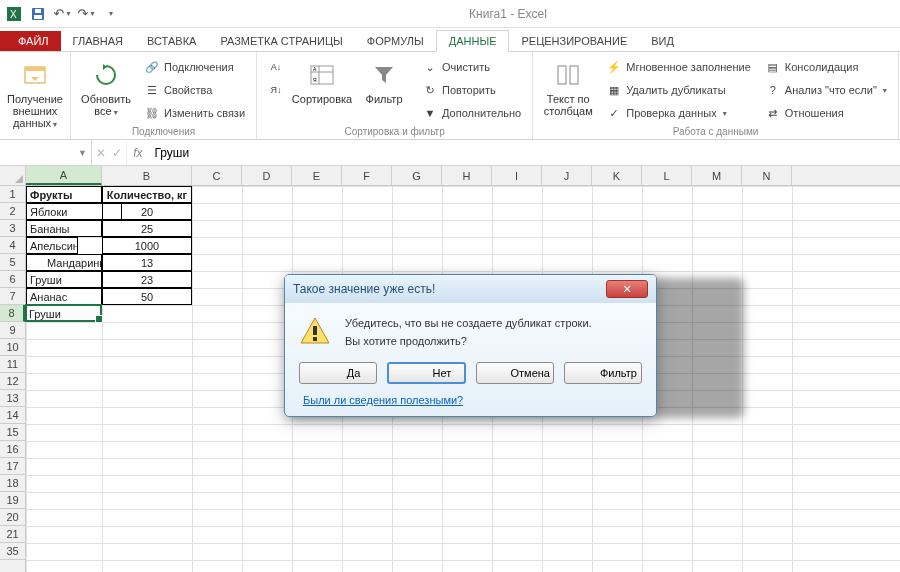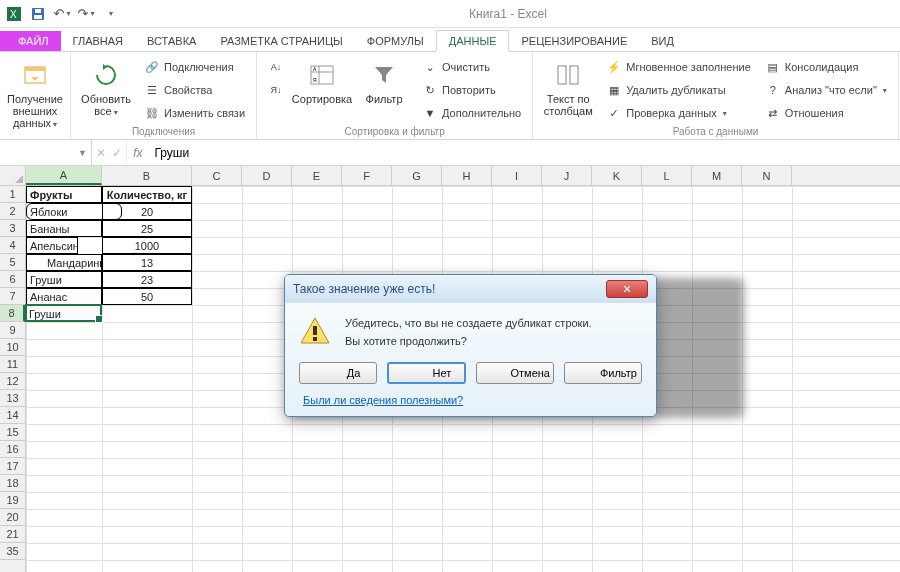--- a/index.html
+++ b/index.html
@@ -7,21 +7,21 @@
 
 
 .titlebar { height: 28px; background: #fff; display: flex; align-items: center; padding: 0 4px; border-bottom: 1px solid #e0e0e0; }
 .qat { display: flex; gap: 4px; align-items: center; }
 .qat-btn { width: 20px; height: 20px; display: flex; align-items: center; justify-content: center; cursor: pointer; font-size: 13px; color: #555; }
 .titlebar-title { flex: 1; text-align: center; color: #888; font-size: 12px; }
 
 
 .tabstrip { height: 24px; display: flex; align-items: flex-end; background: #fff; border-bottom: 1px solid #d4d4d4; }
 .tab { padding: 4px 12px; font-size: 11px; color: #444; text-transform: uppercase; cursor: pointer; }
-.tab.file { background: #d946ef; color: #fff; padding-left: 18px; }
+.tab.file { background: #b91c1c; color: #fff; padding-left: 18px; }
 .tab.active { border: 1px solid #d4d4d4; border-bottom: 1px solid #fff; color: #217346; background: #fff; margin-bottom: -1px; }
 
 
 .ribbon { height: 88px; background: #fff; border-bottom: 1px solid #d4d4d4; display: flex; }
 .rgroup { border-right: 1px solid #e3e3e3; padding: 4px 6px 2px 6px; display: flex; flex-direction: column; justify-content: space-between; }
 .rgroup-content { flex: 1; display: flex; gap: 4px; align-items: flex-start; }
 .rgroup-label { font-size: 10px; color: #888; text-align: center; padding-top: 2px; }
 .rbtn-large { display: flex; flex-direction: column; align-items: center; width: 58px; cursor: pointer; padding: 2px; border: 1px solid transparent; }
 .ricon-large { width: 32px; height: 32px; margin-bottom: 2px; display: flex; align-items: center; justify-content: center; }
 .rbtn-label { font-size: 11px; text-align: center; line-height: 1.1; }
@@ -346,21 +346,21 @@
       <div class="gline-v" style="left: 416px;"></div>
       <div class="gline-v" style="left: 466px;"></div>
       <div class="gline-v" style="left: 516px;"></div>
       <div class="gline-v" style="left: 566px;"></div>
       <div class="gline-v" style="left: 616px;"></div>
       <div class="gline-v" style="left: 666px;"></div>
       <div class="gline-v" style="left: 716px;"></div>
       <div class="gline-v" style="left: 766px;"></div>
       <div class="cell bcell bhead" style="left: 0px; width: 76px; top: 0px;">Фрукты</div>
       <div class="cell bcell bhead center" style="left: 76px; width: 90px; top: 0px;">Количество, кг</div>
-      <div class="cell bcell" style="left: 0px; width: 96px; top: 17px; border-radius: 6px;">Яблоки</div>
+      <div class="cell bcell" style="left: 0px; width: 96px; top: 17px;">Яблоки</div>
       <div class="cell bcell center" style="left: 76px; width: 90px; top: 17px;">20</div>
       <div class="cell bcell" style="left: 0px; width: 76px; top: 34px;">Бананы</div>
       <div class="cell bcell center" style="left: 76px; width: 90px; top: 34px;">25</div>
       <div class="cell bcell" style="left: 0px; width: 52px; top: 51px;">Апельсины</div>
       <div class="cell bcell center" style="left: 76px; width: 90px; top: 51px;">1000</div>
       <div class="cell bcell" style="left: 0px; width: 76px; top: 68px; padding-left: 20px;">Мандарины</div>
       <div class="cell bcell center" style="left: 76px; width: 90px; top: 68px;">13</div>
       <div class="cell bcell" style="left: 0px; width: 76px; top: 85px;">Груши</div>
       <div class="cell bcell center" style="left: 76px; width: 90px; top: 85px;">23</div>
       <div class="cell bcell" style="left: 0px; width: 76px; top: 102px;">Ананас</div>

